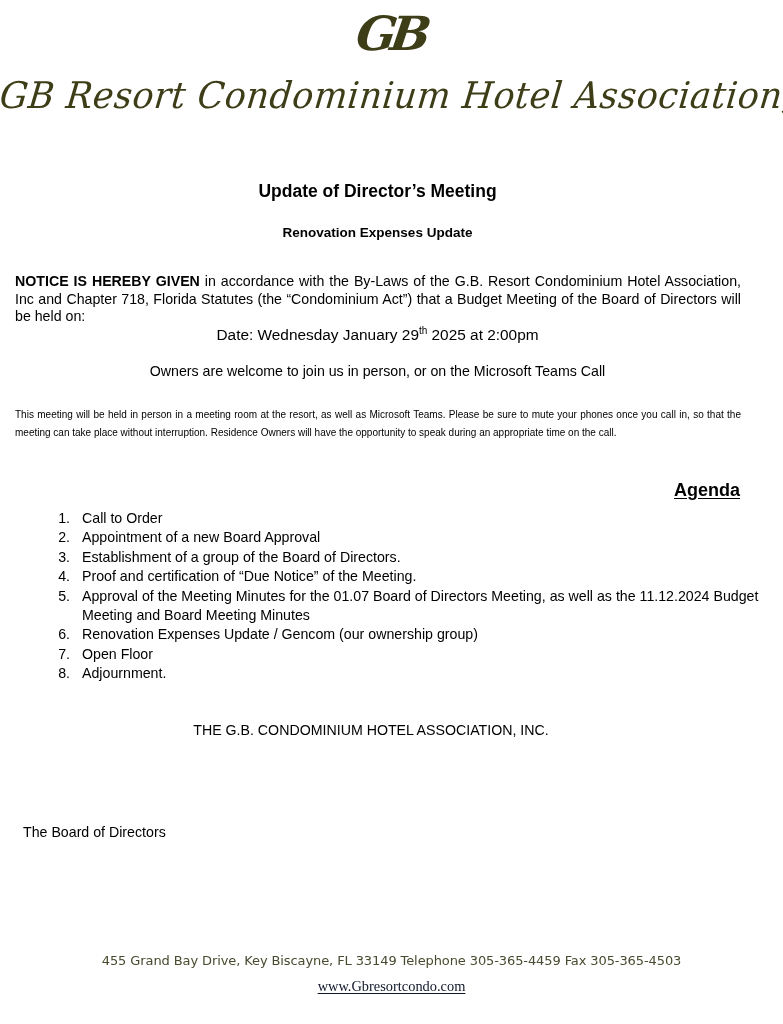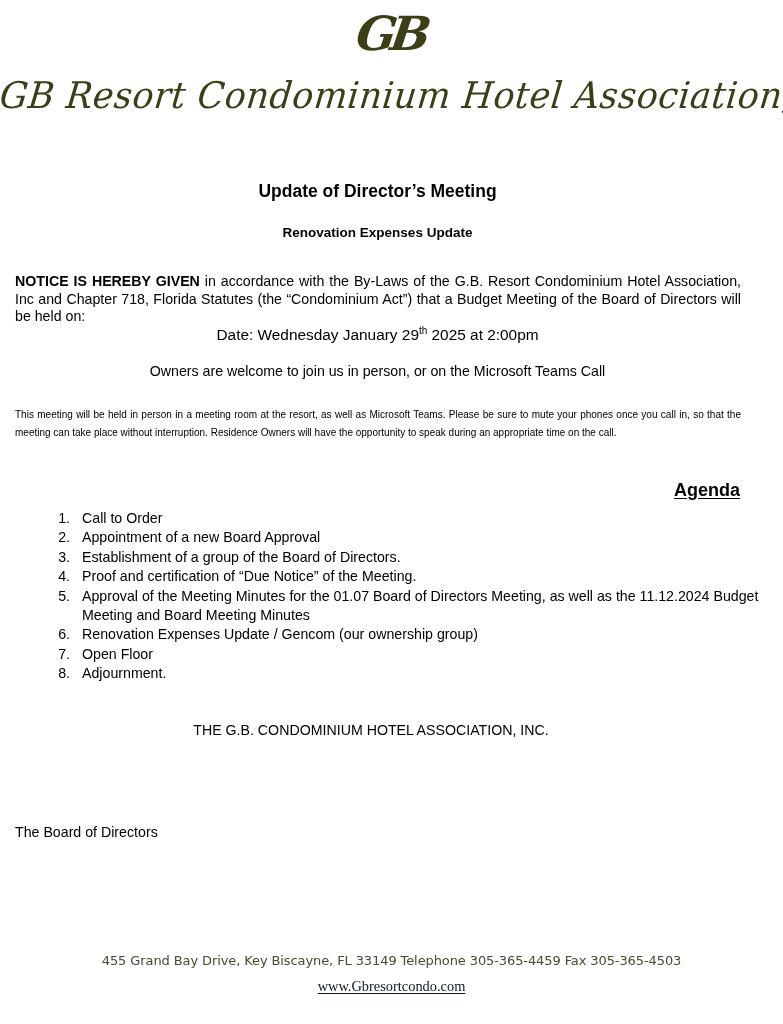--- a/index.html
+++ b/index.html
@@ -167,21 +167,21 @@
     top: 722px;
     left: 2px;
     right: 43px;
     text-align: center;
     font-size: 14.2px;
     line-height: 1.2;
   }
   .signoff {
     position: absolute;
     top: 824px;
-    left: 15px;
+    left: 23px;
     font-size: 14.2px;
     line-height: 1.2;
   }
 
   
   .footer {
     position: absolute;
     left: 0;
     right: 0;
     top: 952px;

